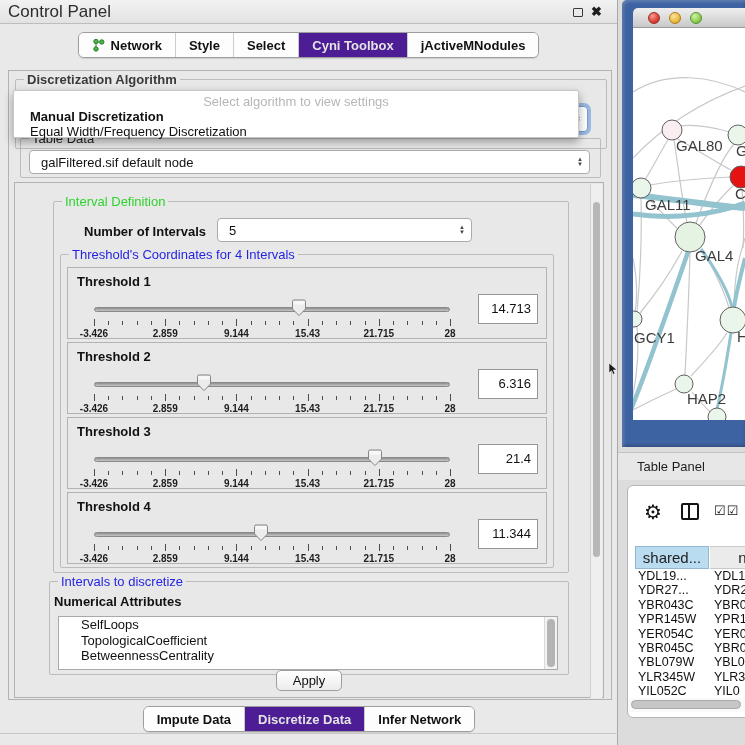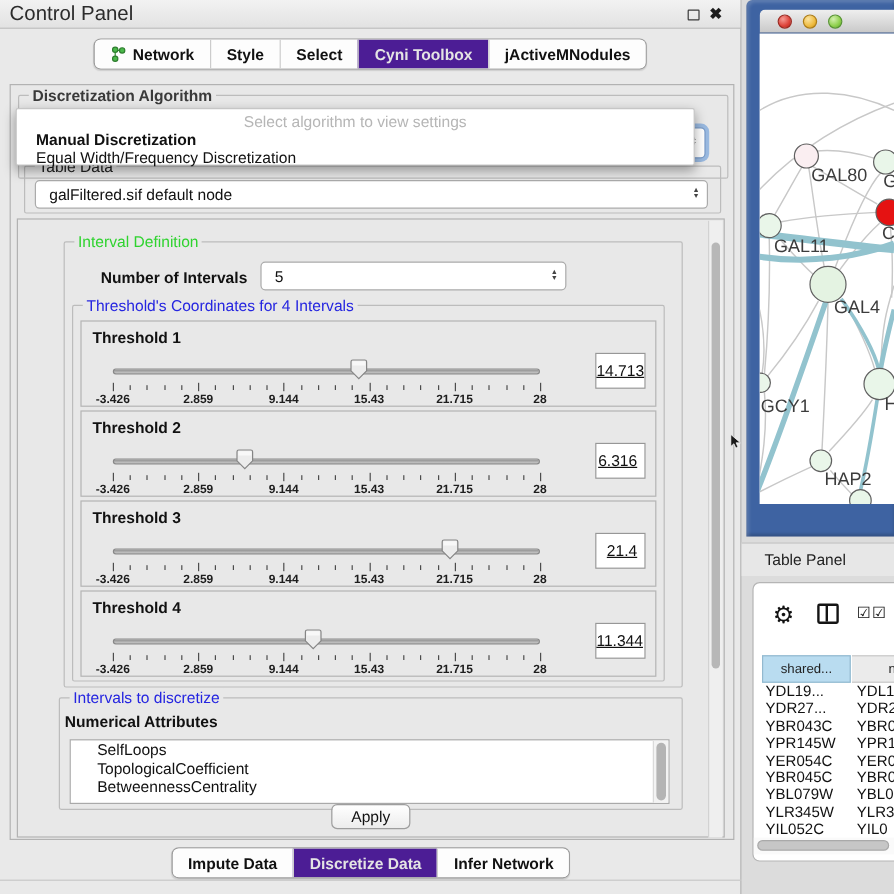--- a/index.html
+++ b/index.html
@@ -66,23 +66,23 @@
   .slider { position:absolute; left:26px; right:96px; top:30px; height:40px; }
   .track { position:absolute; left:0; right:0; top:9px; height:5px; border-radius:3px;
     background:linear-gradient(#8f8f8f,#c7c7c7); border:1px solid #898989; }
   .thumb { position:absolute; top:1px; width:16px; height:18px; }
   .ticks { position:absolute; left:0; right:0; top:21px; height:8px; }
   .tick { position:absolute; width:1px; height:4px; top:2px; background:#4c4c4c; }
   .tick.major { height:7px; top:0; }
   .tlabels { position:absolute; left:0; right:0; top:30px; height:12px; }
   .tlabels span { position:absolute; transform:translateX(-50%); font-size:10px; font-weight:bold;
     color:#1d1d1d; white-space:nowrap; }
-  .t-value { position:absolute; right:8px; top:26px; width:42px; height:30px; background:#fff;
+  .t-value { position:absolute; right:8px; top:26px; width:60px; height:30px; background:#fff;
     border:1px solid #979797; font-size:13px; color:#111; text-align:right; line-height:28px;
-    padding-right:6px;text-decoration:underline; }
+    padding-right:6px; }
 
   .listbox { position:absolute; left:8px; top:34px; width:500px; height:54px; background:#fff;
     border:1px solid #a9a9a9; overflow:hidden; }
   .attr-item { padding-left:22px; font-size:13px; line-height:15.5px; color:#111; white-space:nowrap; }
   .listbox .lscroll { position:absolute; right:0; top:0; width:13px; height:100%;
     background:#f3f3f3; border-left:1px solid #dadada; }
   .listbox .lthumb { position:absolute; left:2px; top:2px; width:8px; height:48px;
     background:#b4b4b4; border-radius:4px; }
 
   .apply-btn { position:absolute; left:50%; transform:translateX(-50%); top:487px; width:66px;
@@ -112,21 +112,21 @@
 
   .tp-box { position:absolute; left:9px; top:485px; width:130px; height:233px; background:#fff;
     border:1px solid #b5b5b5; border-radius:6px 0 0 6px; overflow:hidden; }
   .tp-toolbar { position:absolute; left:0; top:8px; width:100%; height:40px; }
   .gear { position:absolute; left:16px; top:6px; font-size:20px; color:#111; }
   .split-icon { position:absolute; left:53px; top:9px; width:18px; height:17px;
     border:2px solid #141414; border-radius:2px; }
   .split-icon::after { content:""; position:absolute; left:5px; top:0; width:2px; height:13px; background:#141414; }
   .cb-icons { position:absolute; left:86px; top:9px; font-size:13px; color:#111; letter-spacing:1px; }
   .tp-header { position:absolute; left:0; top:60px; width:100%; height:23px; }
-  .tp-hcell { position:absolute; top:0; height:23px; font-size:11px; color:#222; text-align:center;
+  .tp-hcell { position:absolute; top:0; height:23px; font-size:15px; color:#222; text-align:center;
     line-height:22px; overflow:hidden; white-space:nowrap; }
   .tp-hcell.h1 { left:7px; width:74px; background:#b9dcf0; border:1px solid #93b9cf; }
   .tp-hcell.h2 { left:82px; width:74px; background:#ebebeb; border:1px solid #c9c9c9; border-left:none; }
   #tp-rows { position:absolute; left:0; top:83px; width:100%; height:129px; overflow:hidden; }
   .tp-row { position:relative; height:14.4px; font-size:12.5px; color:#111; white-space:nowrap; }
   .tp-row .c1 { position:absolute; left:10px; }
   .tp-row .c2 { position:absolute; left:86px; }
   .hscroll { position:absolute; left:0; top:212px; width:100%; height:14px; background:#fafafa; }
   .hscroll .thumb-h { position:absolute; left:3px; top:2px; width:110px; height:9px;
     background:#c6c6c6; border:1px solid #a9a9a9; border-radius:5px; }

